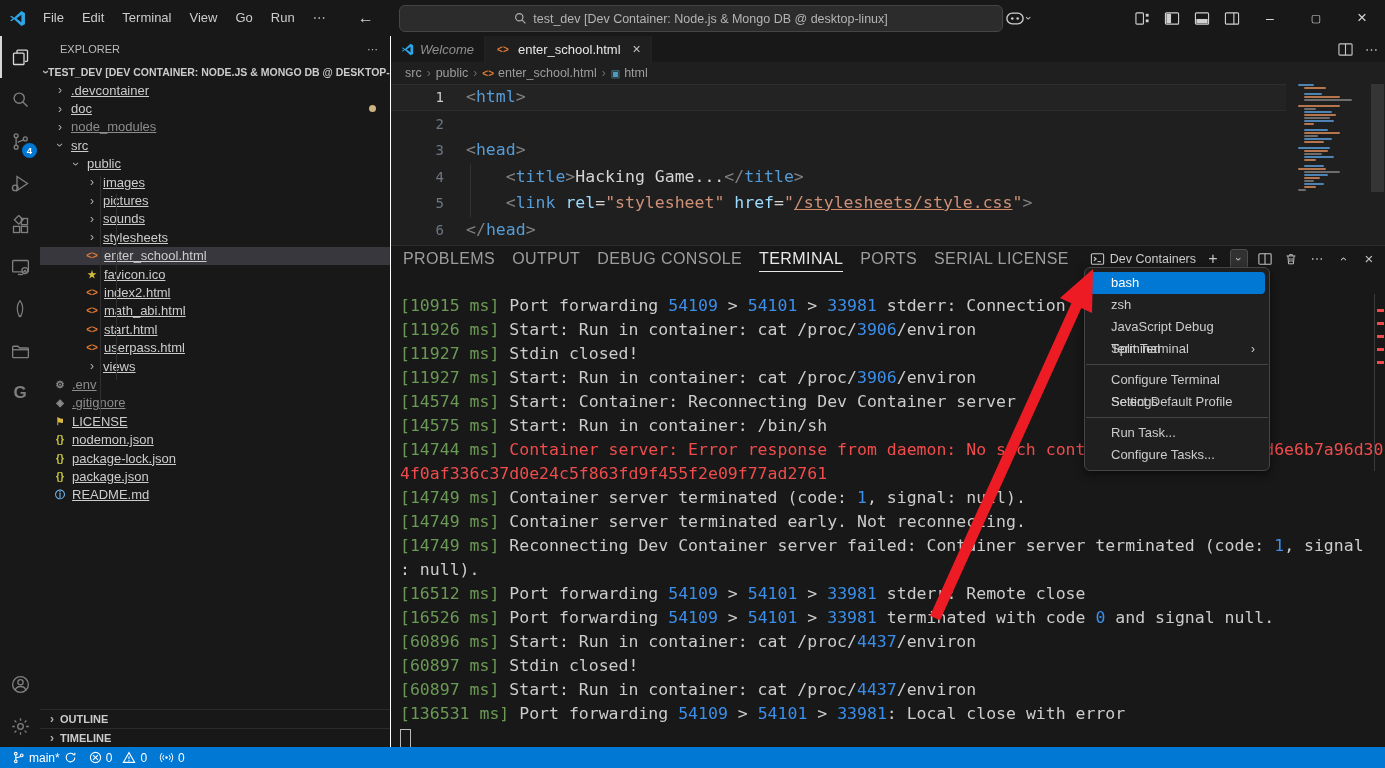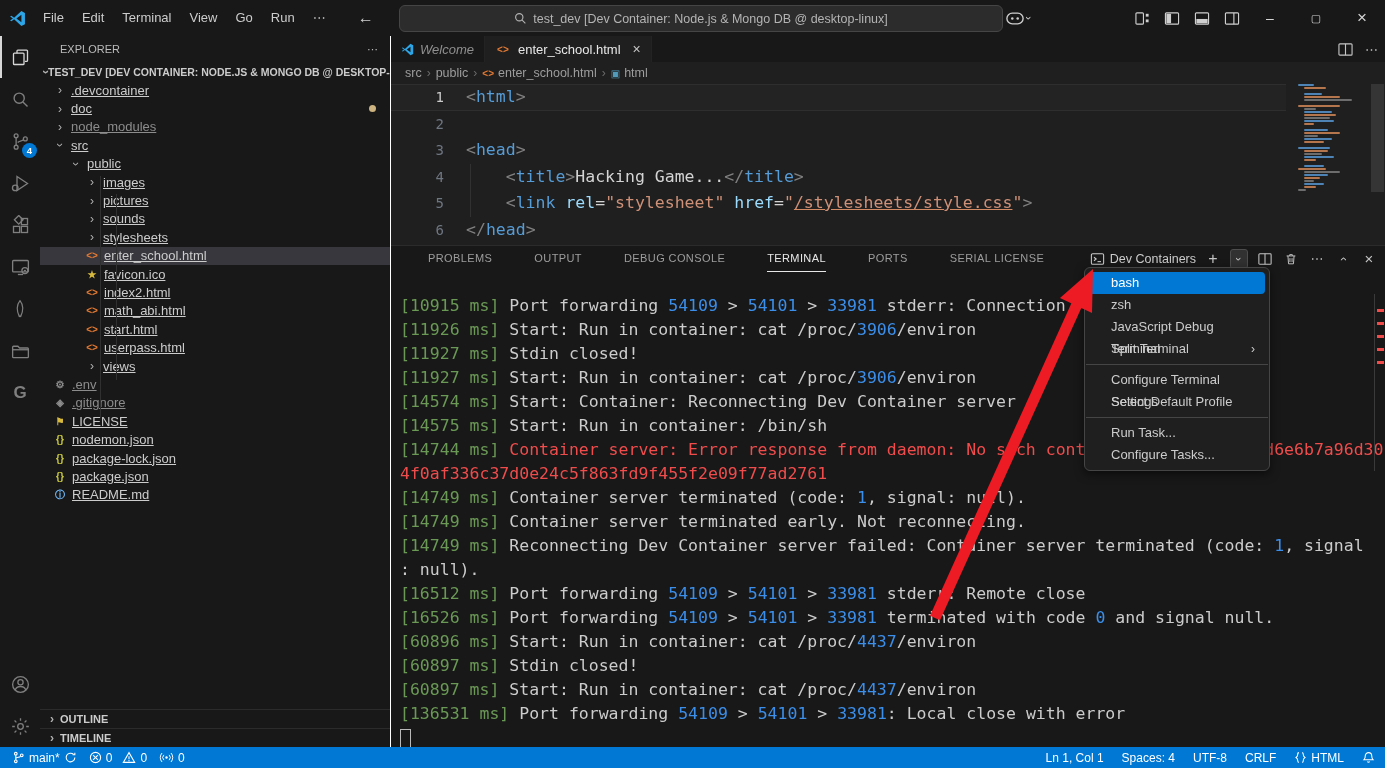--- a/index.html
+++ b/index.html
@@ -77,22 +77,22 @@
   .code{font:16.5px/26.5px "DejaVu Sans Mono",monospace;white-space:pre;}
   .cp{color:#808080;} .ct{color:#569cd6;} .ca{color:#9cdcfe;} .cs{color:#ce9178;}
   .cx{color:#d4d4d4;} .cu{color:#ce9178;text-decoration:underline;text-decoration-color:#d28a64;}
   .minimap{position:absolute;right:24px;top:0;width:64px;}
   .mm-line{height:2px;margin-bottom:1px;border-radius:1px;}
   .ed-scroll{position:absolute;right:2px;top:0;width:13px;height:108px;background:rgba(121,121,121,0.25);}
 
   
   .panel{position:absolute;left:0;top:209px;width:100%;height:502px;background:#181818;border-top:1px solid #2b2b2b;}
   .panel-tabs{height:25px;display:flex;align-items:center;padding-left:12px;position:relative;}
-  .ptab{margin-right:17px;font-size:11px;letter-spacing:.4px;color:#9d9d9d;height:25px;line-height:25px;
-        border-bottom:1px solid transparent;margin-left:25px;}
+  .ptab{margin-right:17px;font-size:16px;letter-spacing:.4px;color:#9d9d9d;height:25px;line-height:25px;
+        border-bottom:1px solid transparent;}
   .ptab.act{color:#e7e7e7;border-bottom-color:#e7e7e7;}
   .panel-actions{position:absolute;right:8px;top:0;height:25px;display:flex;align-items:center;gap:8px;color:#c5c5c5;}
   .pa-label{display:flex;align-items:flex-start;gap:5px;font-size:12.5px;color:#cccccc;}
   .pa-ic{display:flex;align-items:center;justify-content:center;width:18px;height:18px;}
   .dd-open{background:#313131;border:1px solid #4d4d4d;border-radius:3px;width:16px;height:18px;
            display:flex;align-items:center;justify-content:center;}
   .chev-r{display:inline-block;transform:rotate(90deg);font-size:11px;}
   .chev-u{display:inline-block;transform:rotate(-90deg);font-size:12px;}
   .term{position:absolute;left:0;top:25px;width:100%;bottom:0;padding:23px 0 0 9px;overflow:hidden;}
   .trow-t{height:24px;font:16.5px/24px "DejaVu Sans Mono",monospace;white-space:pre;}
@@ -606,37 +606,19 @@
         </svg>
       <span>0</span>
     </div>
     <div class="sb-item">
       <svg width="15" height="13" viewBox="0 0 20 16">
           <circle cx="10" cy="8" r="1.6" fill="#fff"></circle>
           <path d="M6.5 4.5a5 5 0 0 0 0 7M13.5 4.5a5 5 0 0 1 0 7M4 2a9 9 0 0 0 0 12M16 2a9 9 0 0 1 0 12" fill="none" stroke="#fff" stroke-width="1.3"></path>
         </svg>
       <span>0</span>
     </div>
-    <div class="sb-right">
-      <span class="sb-item">Ln 1, Col 1</span>
-      <span class="sb-item">Spaces: 4</span>
-      <span class="sb-item">UTF-8</span>
-      <span class="sb-item">CRLF</span>
-      <span class="sb-item">
-        <svg width="13" height="13" viewBox="0 0 16 16" fill="none" stroke="#fff" stroke-width="1.3">
-            <path d="M6 2C4.5 2 4.5 3 4.5 4.5S4 7 2.5 8c1.5 1 2 2 2 3.5S4.5 14 6 14M10 2c1.5 0 1.5 1 1.5 2.5S12 7 13.5 8c-1.5 1-2 2-2 3.5S11.5 14 10 14"></path>
-          </svg>
-        <span>HTML</span>
-      </span>
-      <span class="sb-item">
-        <svg width="13" height="13" viewBox="0 0 16 16" fill="none" stroke="#fff" stroke-width="1.3">
-            <path d="M8 2a4 4 0 0 1 4 4c0 3 .8 4 1.5 4.7H2.5C3.2 10 4 9 4 6a4 4 0 0 1 4-4z"></path>
-            <path d="M6.7 13a1.4 1.4 0 0 0 2.6 0"></path>
-          </svg>
-      </span>
-    </div>
   </div>
 
   <svg class="arrow-svg" width="1385" height="768" viewBox="0 0 1385 768">
     <line x1="935" y1="618" x2="1078" y2="302" stroke="#ed1c24" stroke-width="11"></line>
     <polygon points="1093,269 1092,313 1060,298" fill="#ed1c24"></polygon>
   </svg>
 </div>
 
 </body></html>

